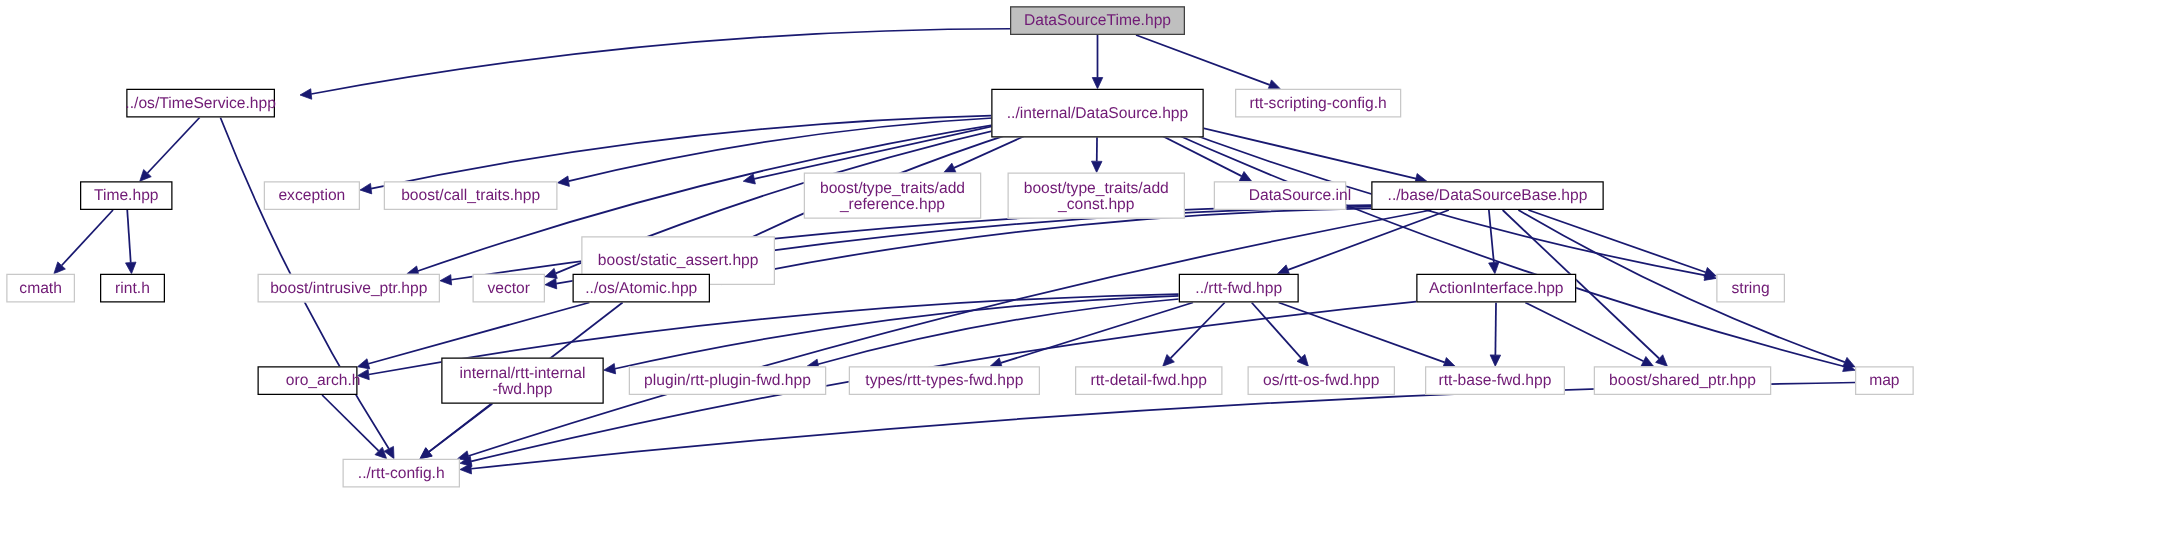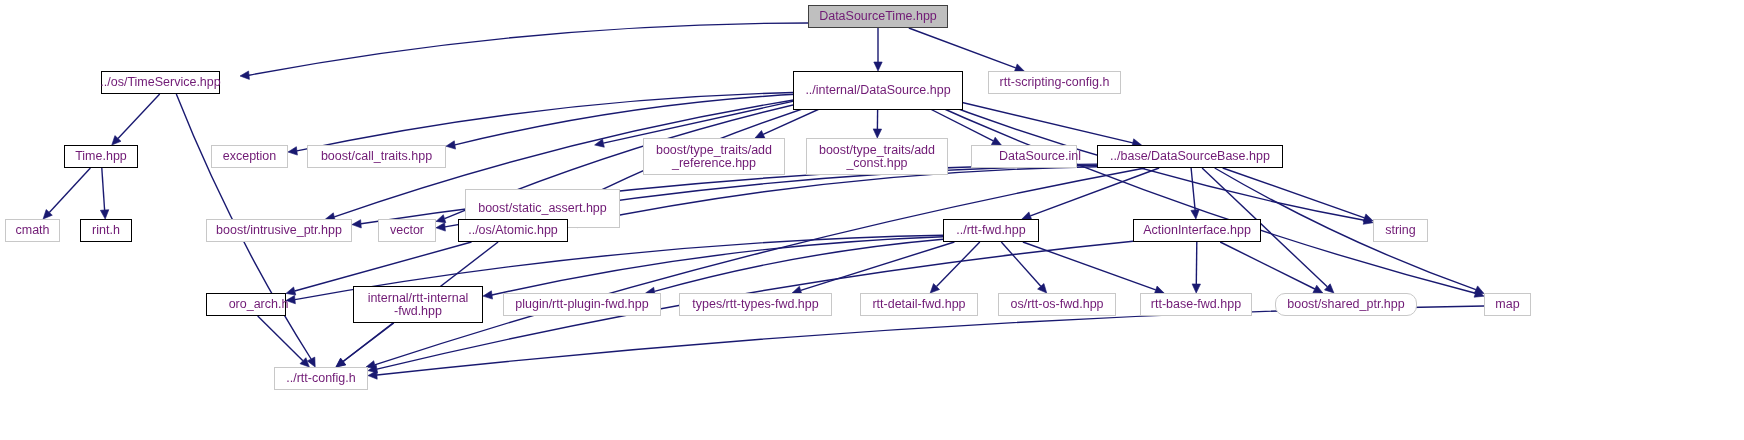--- a/index.html
+++ b/index.html
@@ -176,17 +176,17 @@
       <div class="node strong" style="left: 1133px; top: 219px; width: 128px; height: 23px;">ActionInterface.hpp</div>
       <div class="node " style="left: 1373px; top: 219px; width: 55px; height: 23px;">string</div>
       <div class="node strong" style="left: 206px; top: 293px; width: 80px; height: 23px; padding-left: 25px;">oro_arch.h</div>
       <div class="node strong" style="left: 353px; top: 286px; width: 130px; height: 37px;">internal/rtt-internal
 -fwd.hpp</div>
       <div class="node " style="left: 503px; top: 293px; width: 158px; height: 23px;">plugin/rtt-plugin-fwd.hpp</div>
       <div class="node " style="left: 679px; top: 293px; width: 153px; height: 23px;">types/rtt-types-fwd.hpp</div>
       <div class="node " style="left: 860px; top: 293px; width: 118px; height: 23px;">rtt-detail-fwd.hpp</div>
       <div class="node " style="left: 998px; top: 293px; width: 118px; height: 23px;">os/rtt-os-fwd.hpp</div>
       <div class="node " style="left: 1140px; top: 293px; width: 112px; height: 23px; text-align: center;">rtt-base-fwd.hpp</div>
-      <div class="node " style="left: 1275px; top: 293px; width: 142px; height: 23px; border-radius: 10px;">boost/shared_ptr.hpp</div>
+      <div class="node " style="left: 1275px; top: 293px; width: 142px; height: 23px;">boost/shared_ptr.hpp</div>
       <div class="node " style="left: 1484px; top: 293px; width: 47px; height: 23px;">map</div>
       <div class="node " style="left: 274px; top: 367px; width: 94px; height: 23px;">../rtt-config.h</div>
     </div>
 </div>
 
 </body></html>

